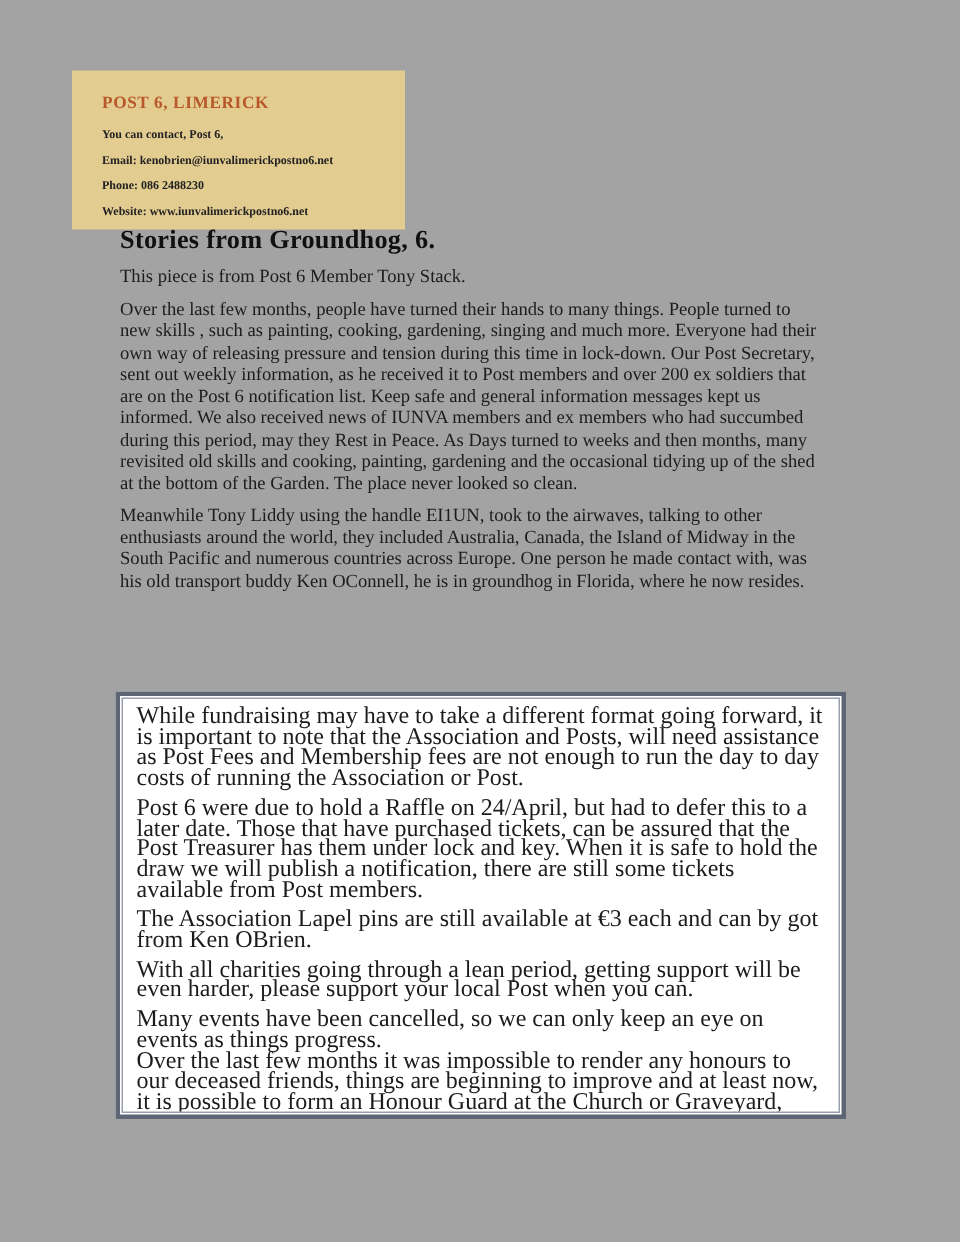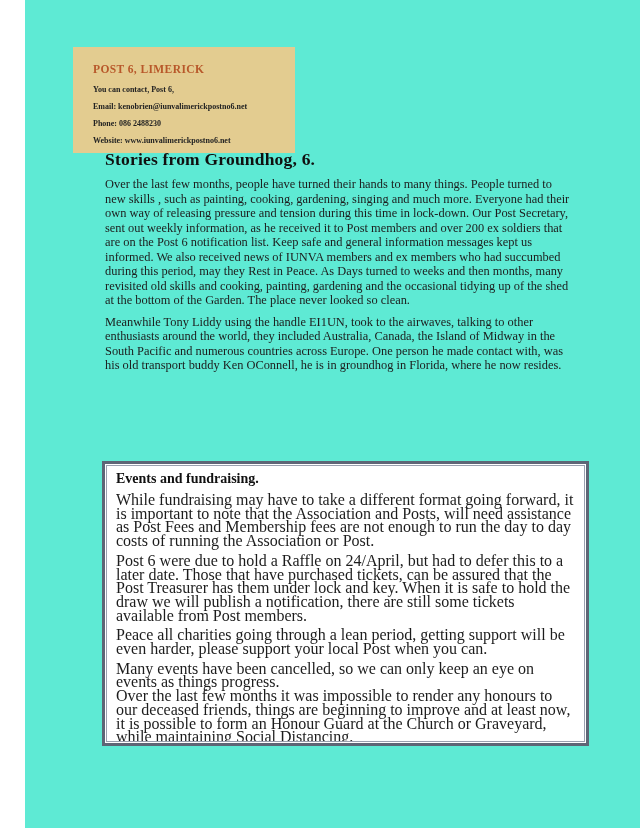--- a/index.html
+++ b/index.html
@@ -9,21 +9,21 @@
     --box-border-inner:#9aa0af;
     --text:#1c1c1c;
   }
   *{margin:0;padding:0;box-sizing:border-box;}
   html,body{background:#ffffff;}
   body{
     width:640px;height:828px;position:relative;overflow:hidden;
     font-family:"Liberation Serif","DejaVu Serif",serif;
     color:var(--text);
   }
-  .page{position:absolute;inset:0;background:#5eead4;margin-left:25px;}
+  .page{position:absolute;inset:0;background:#a3a3a3;}
 
   
   .contact-card{
     position:absolute;left:48px;top:47px;width:222px;height:106px;
     background:var(--card-background);
     padding:16px 10px 0 20px;
   }
   .contact-card .card-title{
     font-size:11.5px;letter-spacing:0.4px;
     color:var(--card-title);
@@ -74,28 +74,29 @@
   <div class="contact-card">
     <div class="card-title">POST 6, LIMERICK</div>
     <div class="card-line">You can contact, Post 6,</div>
     <div class="card-line">Email: kenobrien@iunvalimerickpostno6.net</div>
     <div class="card-line">Phone: 086 2488230</div>
     <div class="card-line">Website: www.iunvalimerickpostno6.net</div>
   </div>
 
   <div class="article">
     <div class="article-heading">Stories from Groundhog, 6.</div>
+    <p>This piece is from Post 6 Member Tony Stack.</p>
     <p>Over the last few months, people have turned their hands to many things. People turned to new skills , such as painting, cooking, gardening, singing and much more. Everyone had their own way of releasing pressure and tension during this time in lock-down. Our Post Secretary, sent out weekly information, as he received it to Post members and over 200 ex soldiers that are on the Post 6 notification list. Keep safe and general information messages kept us informed. We also received news of IUNVA members and ex members who had succumbed during this period, may they Rest in Peace. As Days turned to weeks and then months, many revisited old skills and cooking, painting, gardening and the occasional tidying up of the shed at the bottom of the Garden. The place never looked so clean.</p>
     <p>Meanwhile Tony Liddy using the handle EI1UN, took to the airwaves, talking to other enthusiasts around the world, they included Australia, Canada, the Island of Midway in the South Pacific and numerous countries across Europe. One person he made contact with, was his old transport buddy Ken OConnell, he is in groundhog in Florida, where he now resides.</p>
   </div>
 
   <div class="events-box">
     <div class="events-inner">
-      <div class="events-heading">Events and fundraising.</div>
       <p>While fundraising may have to take a different format going forward, it is important to note that the Association and Posts, will need assistance as Post Fees and Membership fees are not enough to run the day to day costs of running the Association or Post.</p>
       <p>Post 6 were due to hold a Raffle on 24/April, but had to defer this to a later date. Those that have purchased tickets, can be assured that the Post Treasurer has them under lock and key. When it is safe to hold the draw we will publish a notification, there are still some tickets available from Post members.</p>
-      <p>Peace all charities going through a lean period, getting support will be even harder, please support your local Post when you can.</p>
+      <p>The Association Lapel pins are still available at €3 each and can by got from Ken OBrien.</p>
+      <p>With all charities going through a lean period, getting support will be even harder, please support your local Post when you can.</p>
       <p>Many events have been cancelled, so we can only keep an eye on events as things progress.
 Over the last few months it was impossible to render any honours to our deceased friends, things are beginning to improve and at least now, it is possible to form an Honour Guard at the Church or Graveyard, while maintaining Social Distancing.</p>
     </div>
   </div>
 
 </div>
 
 </body></html>

